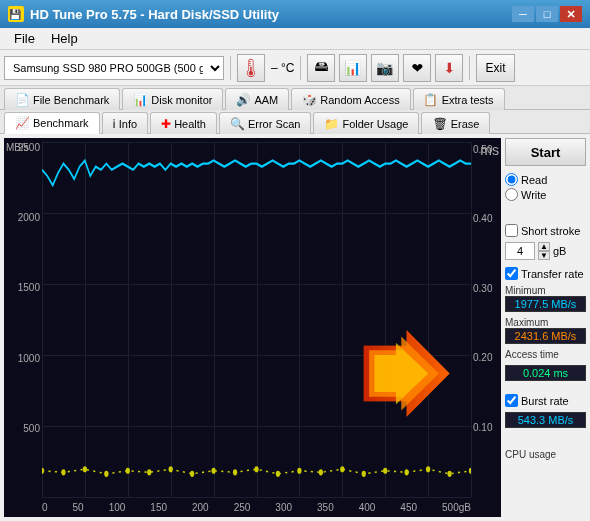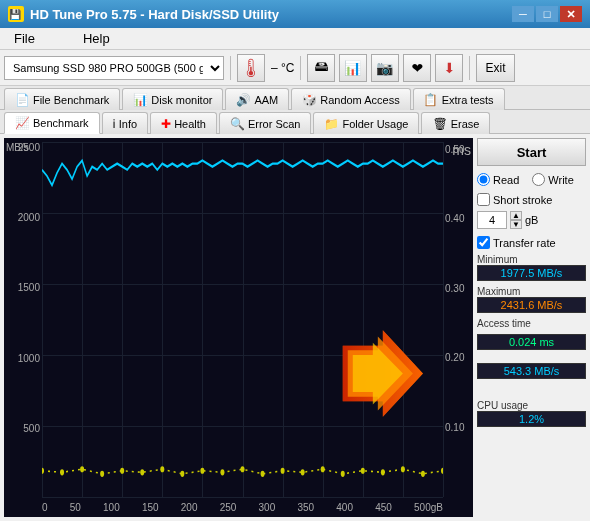--- a/index.html
+++ b/index.html
@@ -8,21 +8,21 @@
     
     .titlebar { background: linear-gradient(to bottom, #4a9fd4, #2a7ab8); height: 28px; display: flex; align-items: center; padding: 0 8px; color: white; font-size: 13px; font-weight: bold; }
     .titlebar-icon { width: 16px; height: 16px; background: #ffd700; border-radius: 2px; margin-right: 6px; display: flex; align-items: center; justify-content: center; font-size: 10px; color: #333; }
     .titlebar-title { flex: 1; }
     .titlebar-buttons { display: flex; gap: 2px; }
     .titlebar-btn { width: 22px; height: 16px; display: flex; align-items: center; justify-content: center; cursor: pointer; font-size: 11px; color: white; }
     .titlebar-btn.close { background: #c0392b; }
     .titlebar-btn.min, .titlebar-btn.max { background: #5a9fd4; }
     
     
-    .menubar { background: #f0f0f0; height: 22px; display: flex; align-items: center; padding: 0 6px; border-bottom: 1px solid #ccc; gap: 32px; }
+    .menubar { background: #f0f0f0; height: 22px; display: flex; align-items: center; padding: 0 6px; border-bottom: 1px solid #ccc; }
     .menu-item { padding: 2px 8px; cursor: pointer; font-size: 13px; }
     
     
     .toolbar { background: #f0f0f0; height: 36px; display: flex; align-items: center; padding: 2px 4px; border-bottom: 1px solid #ccc; gap: 4px; }
     .drive-select { height: 24px; font-size: 11px; border: 1px solid #aaa; background: white; padding: 0 4px; width: 220px; }
     .toolbar-sep { width: 1px; height: 24px; background: #bbb; margin: 0 2px; }
     .toolbar-btn { height: 28px; padding: 0 8px; border: 1px solid #aaa; background: linear-gradient(to bottom, #fafafa, #e0e0e0); cursor: pointer; font-size: 12px; display: flex; align-items: center; gap: 2px; }
     .temp-display { font-size: 12px; margin-left: 2px; }
     .toolbar-icon-btn { width: 28px; height: 28px; border: 1px solid #aaa; background: linear-gradient(to bottom, #fafafa, #e0e0e0); cursor: pointer; display: flex; align-items: center; justify-content: center; font-size: 14px; }
     
@@ -48,24 +48,24 @@
     
     .chart-inner { position: absolute; left: 38px; right: 30px; top: 4px; bottom: 20px; }
     .grid-h { position: absolute; left: 0; right: 0; border-top: 1px solid #1a2030; }
     .grid-v { position: absolute; top: 0; bottom: 0; border-left: 1px solid #1a2030; }
     
     
     .y-label-left { position: absolute; left: 2px; top: 4px; color: #aaa; font-size: 10px; }
     .y-label-right { position: absolute; right: 2px; top: 4px; color: #aaa; font-size: 14px; }
     
     
-    .right-panel { width: 117px; padding: 4px; display: flex; flex-direction: column; gap: 3px; }
+    .right-panel { width: 89px; padding: 4px; display: flex; flex-direction: column; gap: 3px; }
     .start-btn { width: 100%; height: 28px; background: linear-gradient(to bottom, #f8f8f8, #d8d8d8); border: 1px solid #aaa; cursor: pointer; font-size: 13px; font-weight: bold; margin-bottom: 4px; }
     
-    .radio-group { display: flex; flex-direction: row; gap: 13px; margin-bottom: 4px; }
+    .radio-group { display: flex; flex-direction: column; gap: 2px; margin-bottom: 20px; }
     .radio-row { display: flex; align-items: center; gap: 3px; font-size: 11px; }
     .radio-row input { margin: 0; }
     
     .checkbox-row { display: flex; align-items: center; gap: 3px; font-size: 11px; margin-bottom: 2px; }
     .checkbox-row input { margin: 0; }
     
     .short-stroke-row { display: flex; align-items: center; gap: 3px; font-size: 11px; margin-bottom: 4px; }
     .short-stroke-input { width: 30px; height: 18px; border: 1px solid #aaa; font-size: 11px; text-align: center; }
     .spin-btns { display: flex; flex-direction: column; }
     .spin-btn { width: 12px; height: 9px; border: 1px solid #aaa; background: #e8e8e8; cursor: pointer; font-size: 8px; display: flex; align-items: center; justify-content: center; line-height: 1; }
@@ -316,21 +316,24 @@
       <span class="stat-label">Maximum</span>
       <div class="stat-value orange">2431.6 MB/s</div>
     </div>
 
 
     <div class="checkbox-row">
       <span class="stat-label">Access time</span>
     </div>
     <div class="stat-value access" style="color:#00ff88;background:#1a1a2e;border:1px solid #333;padding:1px 4px;text-align:center;margin-bottom:10px;">0.024 ms</div>
 
+    <div class="checkbox-row">
+      <input type="checkbox" checked="" style="">
+      <label>Burst rate</label>
+    </div>
     <div class="stat-value">543.3 MB/s</div>
 
     <div class="stat-row" style="margin-top:18px;">
       <span class="stat-label">CPU usage</span>
-      <div class="stat-value">1.2%</div>
     </div>
   </div>
 
 </div>
 
 </body></html>

